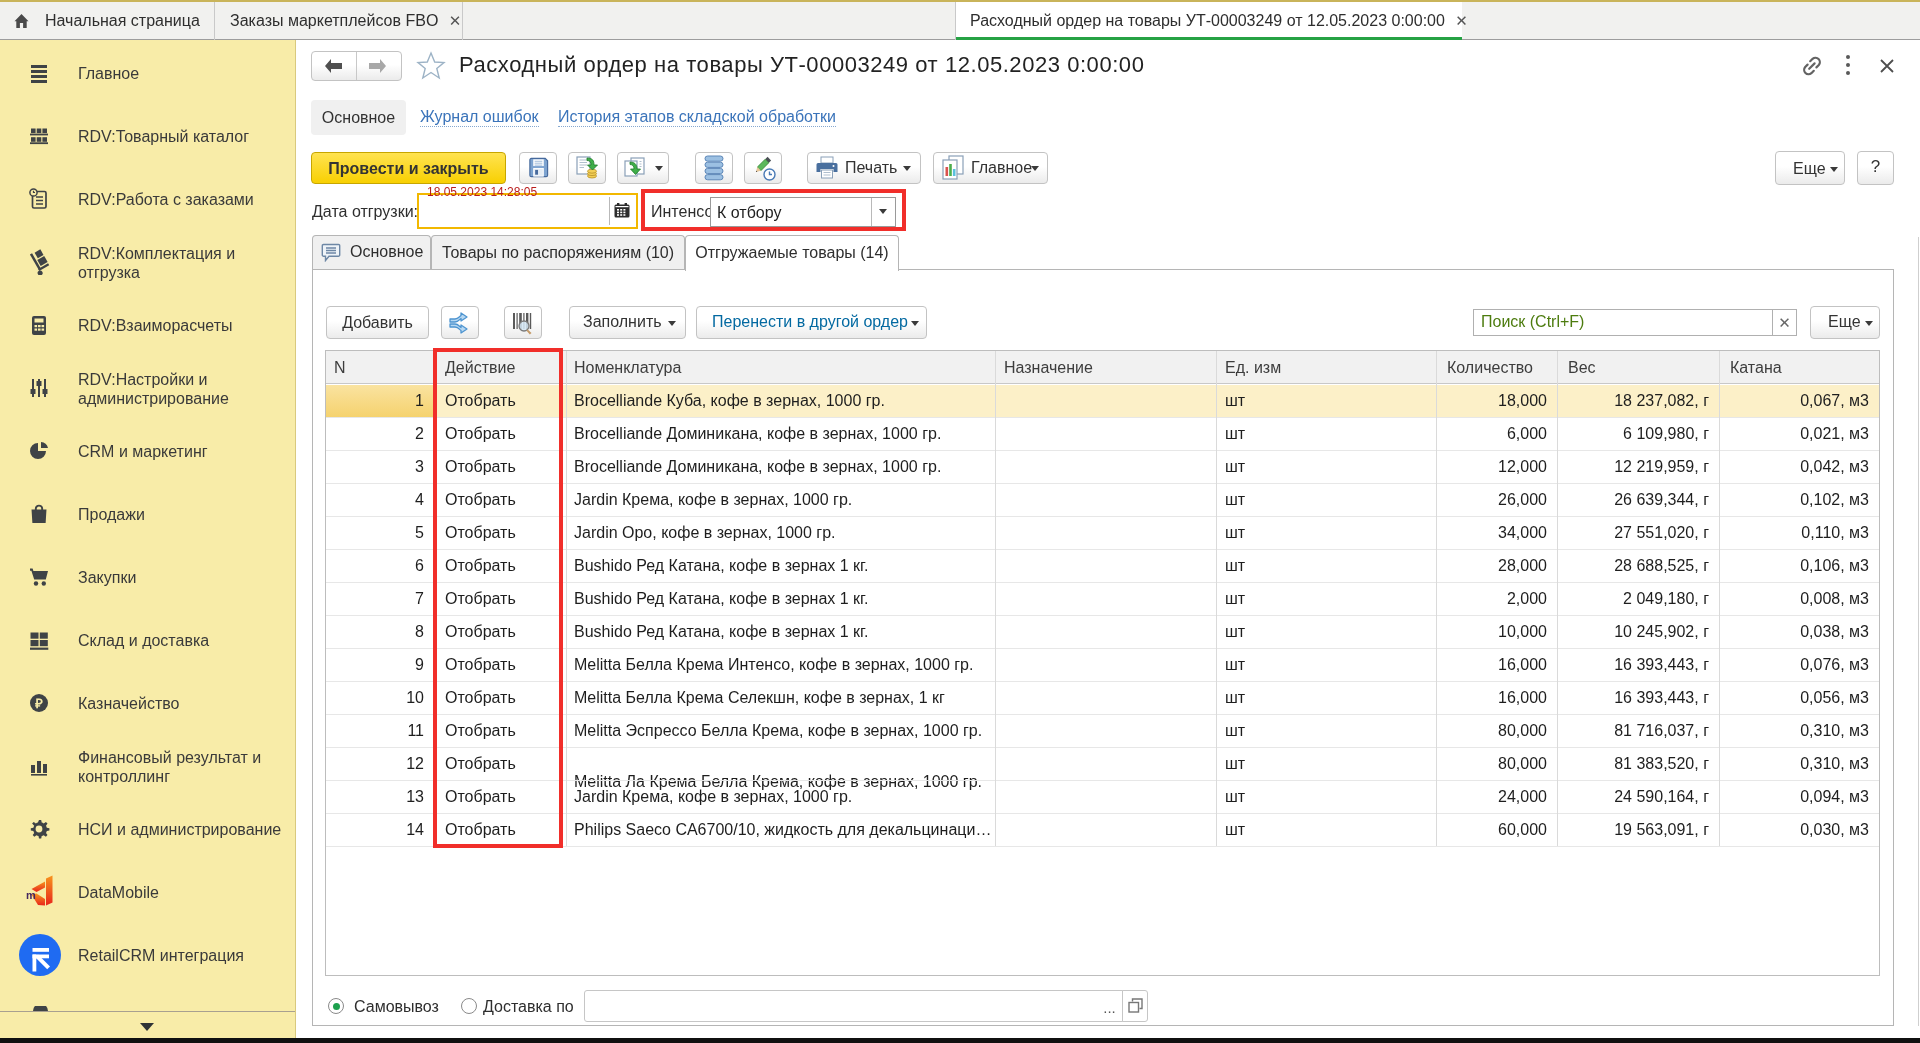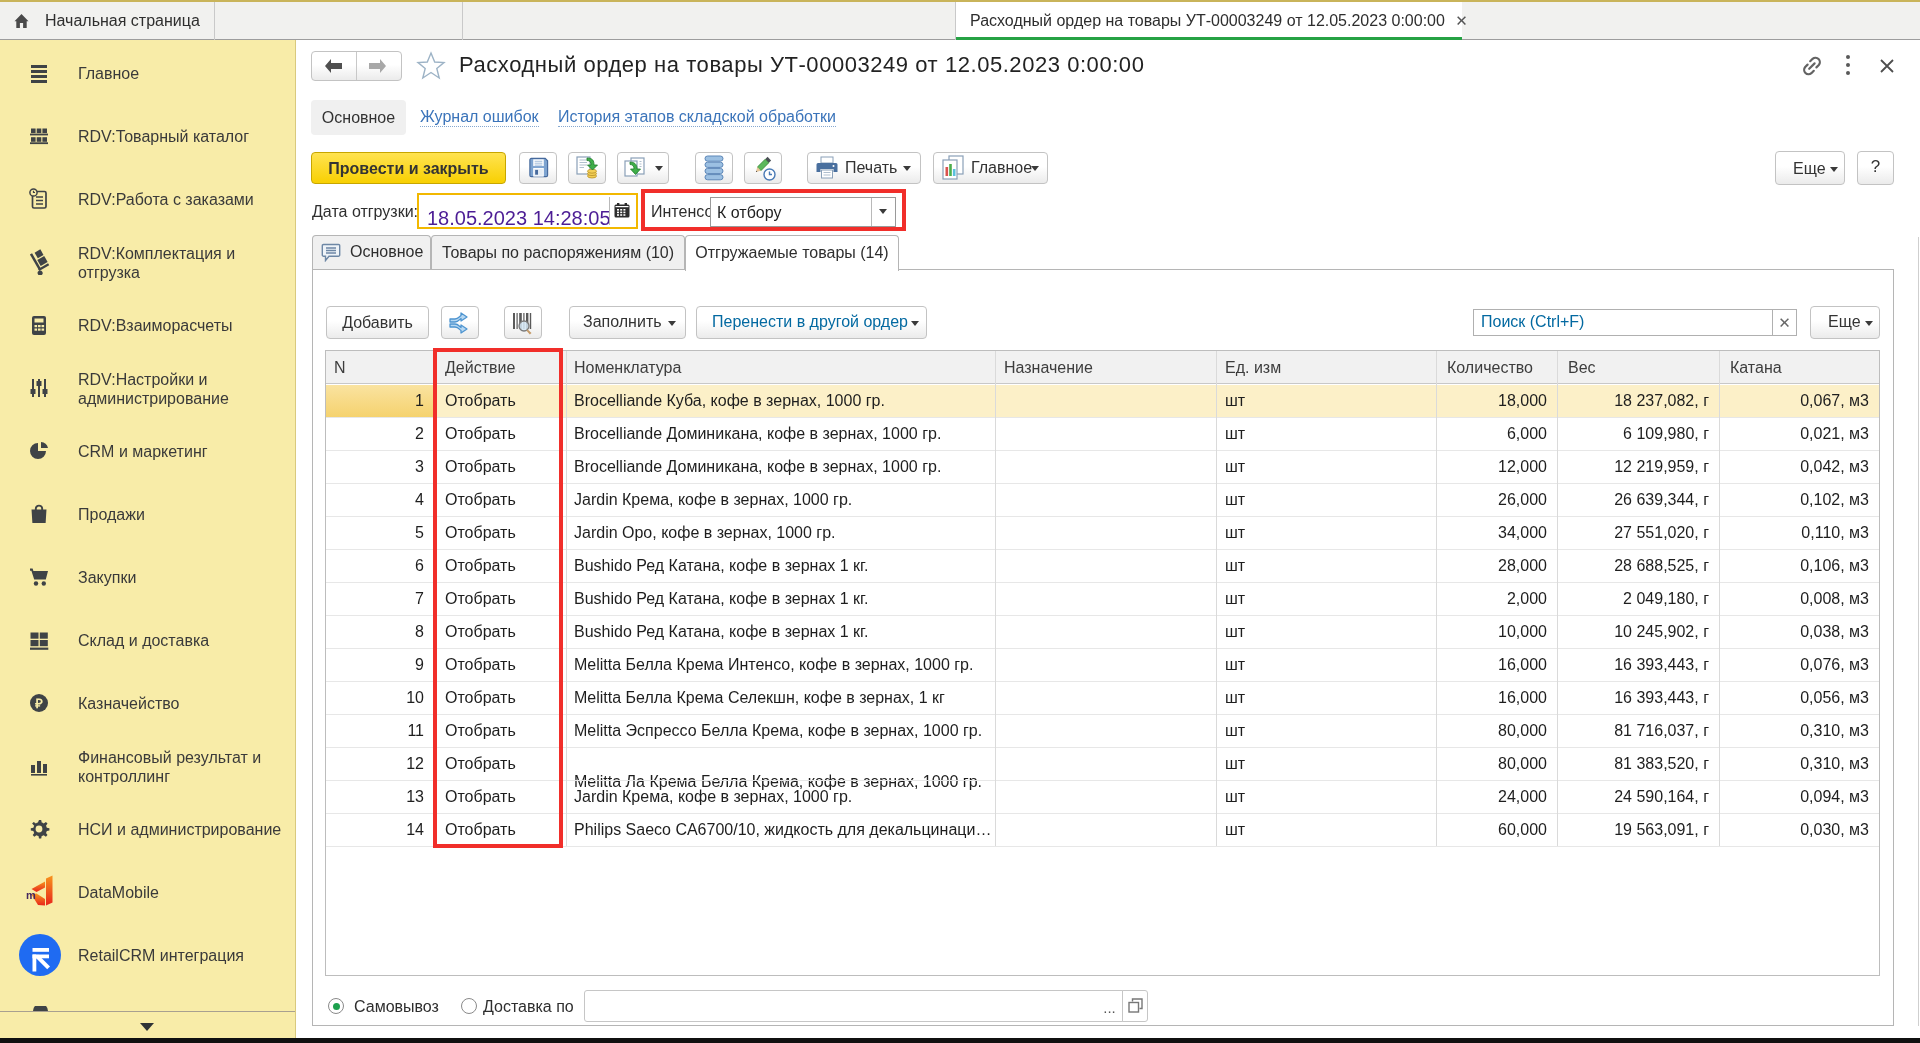--- a/index.html
+++ b/index.html
@@ -28,20 +28,21 @@
 </head>
 <body>
 
 <div class="abs" style="left:0;top:0;width:1920px;height:2px;background:#c9b45a"></div>
 <div class="abs" style="left:0;top:2px;width:1920px;height:38px;background:#f1f1ef;border-bottom:1px solid #9d9d9d">
   <svg class="abs" style="left:13px;top:11px" width="17" height="16" viewBox="0 0 16 16">
       <path d="M8 1 L15 8.2 H13.2 V15 H9.6 V10 H6.4 V15 H2.8 V8.2 H1 Z" fill="#4a4a4a"></path>
     </svg>
   <div class="ttab" style="left:45px">Начальная страница</div>
   <div class="tsep" style="left:214px"></div>
+  <div class="ttab" style="left:230px">Заказы маркетплейсов FBO <span class="tx">✕</span></div>
   <div class="tsep" style="left:462px"></div>
   <div class="abs" style="left:956px;top:0;width:506px;height:38px;background:#fff"></div>
   <div class="tsep" style="left:955px"></div>
   <div class="ttab" style="left:970px;z-index:2">Расходный ордер на товары УТ-00003249 от 12.05.2023 0:00:00 <span class="tx">✕</span></div>
   <div class="abs" style="left:956px;top:35px;width:506px;height:3px;background:#26a244;z-index:3"></div>
 </div>
 
 <div class="abs" style="left:0;top:40px;width:296px;height:998px;background:#f8eca8;border-right:1px solid #d9c97e;overflow:hidden">
 
   <svg class="sic" style="top:22px" width="22" height="22" viewBox="0 0 22 22">
@@ -311,21 +312,21 @@
 <span class="caret abs" style="left:1031px;top:166px"></span>
 
 <div class="btn" style="left:1775px;top:151px;width:70px;height:34px"></div>
 <div class="abs" style="left:1793px;top:160px;font-size:16px;color:#333">Еще</div>
 <span class="caret abs" style="left:1830px;top:167px"></span>
 <div class="btn" style="left:1857px;top:151px;width:37px;height:34px"></div>
 <div class="abs" style="left:1857px;top:151px;width:37px;height:34px;font-size:17px;color:#333;text-align:center;line-height:32px">?</div>
 
 <div class="lbl" style="left:312px;top:203px">Дата отгрузки:</div>
 <div class="abs" style="left:417px;top:193px;width:221px;height:36px;border:2px solid #f2b800;background:#fff"></div>
-<div class="abs" style="left:427px;top:207px;font-size:20px;color:#4c1d95">18.05.2023 14:28:05</div>
+<div class="abs" style="left:427px;top:185px;font-size:12px;color:#b91c1c">18.05.2023 14:28:05</div>
 <div class="abs" style="left:609px;top:197px;width:1px;height:28px;background:#b9b9b9"></div>
 <svg class="abs" style="left:614px;top:203px" width="16" height="15" viewBox="0 0 16 15">
     <rect x="0.5" y="1.5" width="15" height="13" rx="1.5" fill="#2c2c2c"></rect>
     <rect x="3" y="0" width="2.4" height="3" fill="#2c2c2c"></rect>
     <rect x="10.6" y="0" width="2.4" height="3" fill="#2c2c2c"></rect>
     <rect x="1.5" y="4.5" width="13" height="9" fill="#2c2c2c"></rect>
     <g fill="#fff">
       <rect x="3" y="6" width="2" height="1.6"></rect>
       <rect x="6.2" y="6" width="2" height="1.6"></rect>
       <rect x="9.4" y="6" width="2" height="1.6"></rect>
@@ -383,21 +384,21 @@
 
 <div class="btn" style="left:569px;top:306px;width:117px;height:33px"></div>
 <div class="abs" style="left:583px;top:313px;font-size:16px;color:#333">Заполнить</div>
 <span class="caret abs" style="left:668px;top:321px"></span>
 
 <div class="btn" style="left:696px;top:306px;width:231px;height:33px"></div>
 <div class="abs" style="left:712px;top:313px;font-size:16px;color:#0369a1">Перенести в другой ордер</div>
 <span class="caret abs" style="left:911px;top:321px"></span>
 
 <div class="abs" style="left:1473px;top:309px;width:300px;height:27px;border:1px solid #b0b0b0;background:#fff"></div>
-<div class="abs" style="left:1481px;top:313px;font-size:16px;color:#0369a1">Поиск (Ctrl+F)</div>
+<div class="abs" style="left:1481px;top:313px;font-size:16px;color:#4d7c0f">Поиск (Ctrl+F)</div>
 <div class="abs" style="left:1772px;top:309px;width:25px;height:27px;border:1px solid #b0b0b0;background:#fff;text-align:center;line-height:25px;font-size:15px;color:#666">✕</div>
 <div class="btn" style="left:1810px;top:306px;width:70px;height:33px"></div>
 <div class="abs" style="left:1828px;top:313px;font-size:16px;color:#333">Еще</div>
 <span class="caret abs" style="left:1865px;top:321px"></span>
 
 <div class="abs" style="left:325px;top:350px;width:1555px;height:626px;border:1px solid #bdbdbd;background:#fff"></div>
 <div class="abs" style="left:326px;top:351px;width:1553px;height:33px;background:#f1f1f1;border-bottom:1px solid #c8c8c8"></div>
 <div class="hcell" style="left:334px;top:351px">N</div>
 <div class="hcell" style="left:445px;top:351px">Действие</div>
 <div class="hcell" style="left:574px;top:351px">Номенклатура</div>

